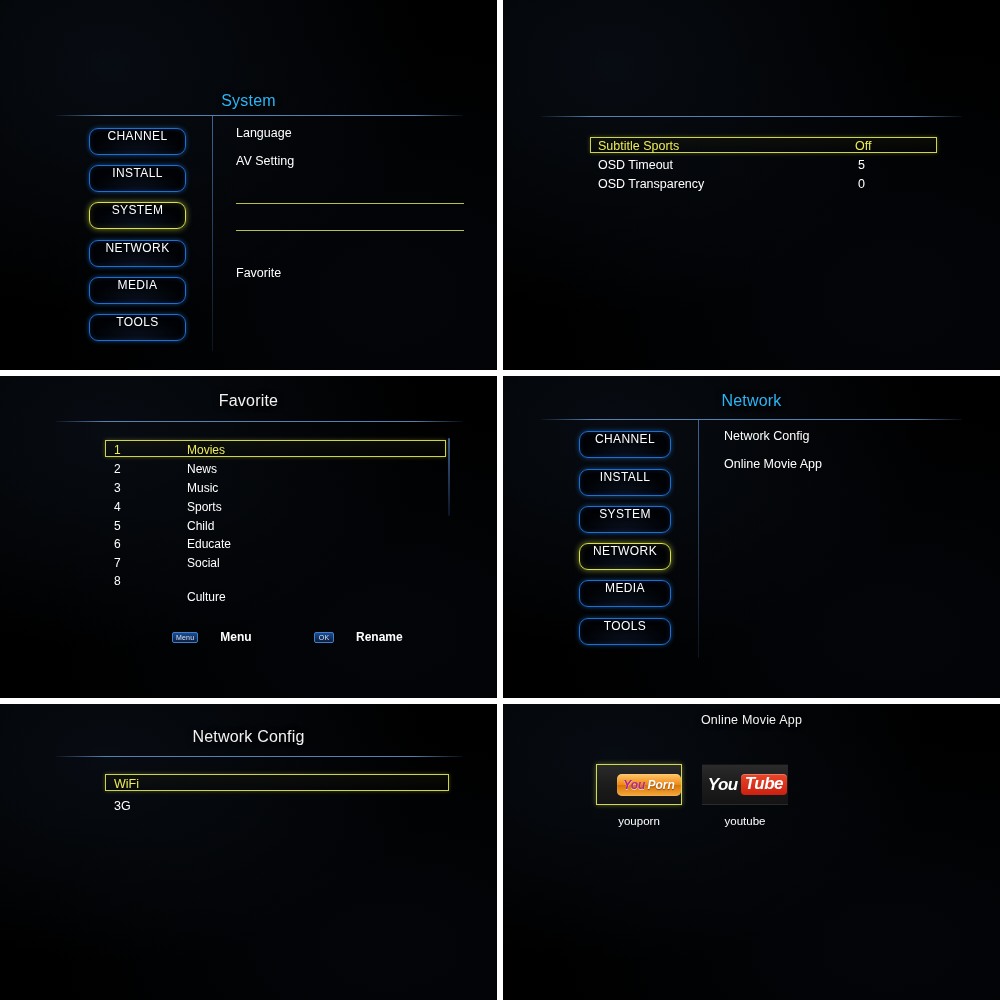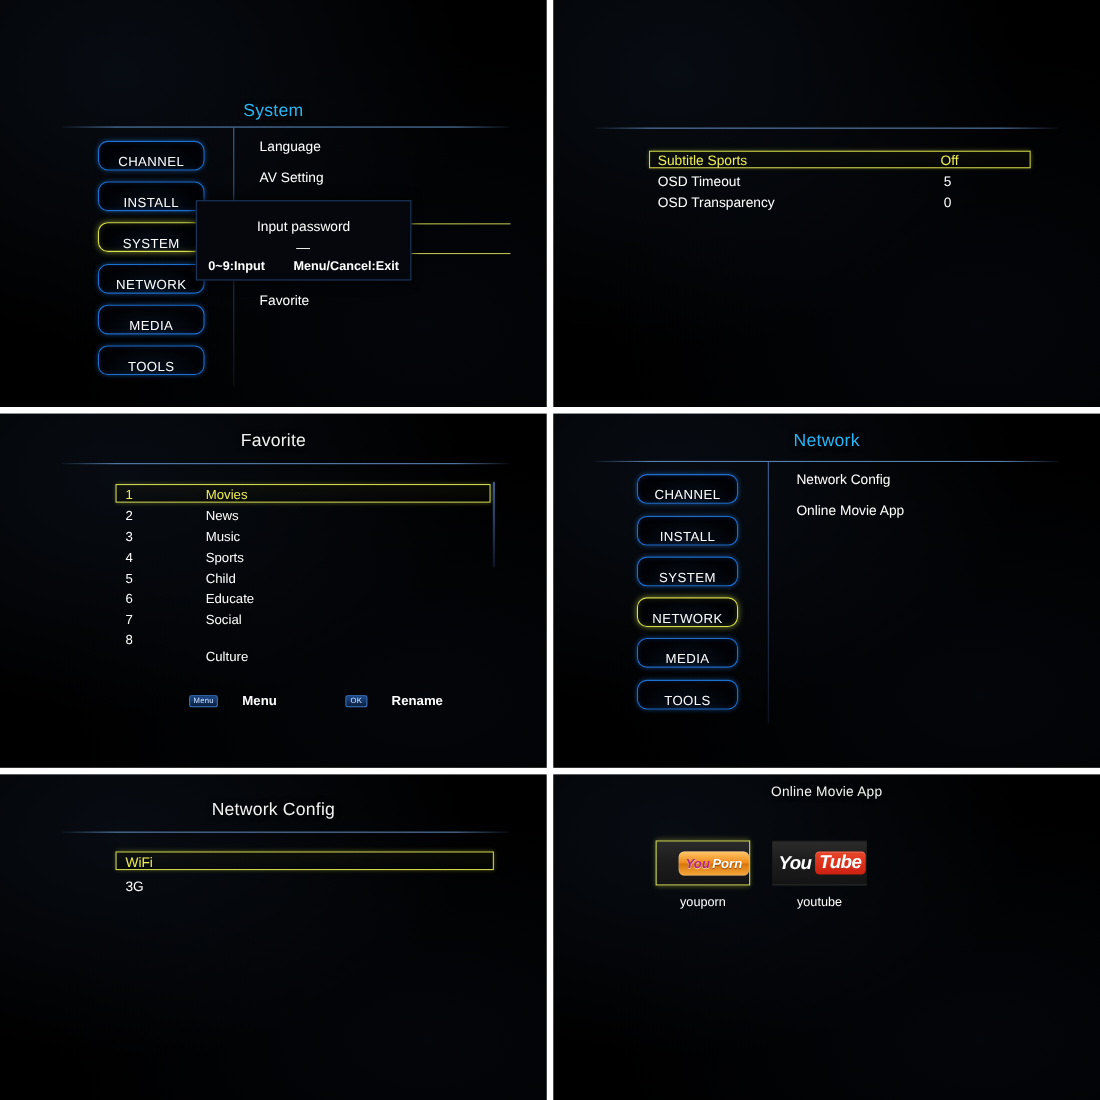--- a/index.html
+++ b/index.html
@@ -72,21 +72,21 @@
   .navbtn {
     position: absolute;
     box-sizing: border-box;
     border: 1px solid #1f6fd0;
     border-radius: 9px;
     background: radial-gradient(ellipse at 50% 120%, #0b1322 0%, #000205 70%);
     color: #ffffff;
     font-size: 12px;
     letter-spacing: 0.4px;
     display: flex;
-    align-items: flex-end;
+    align-items: flex-start;
     justify-content: center;
     box-shadow: 0 0 5px rgba(33,120,220,0.55), inset 0 0 5px rgba(20,70,140,0.35);
   }
   .navbtn.selected {
     border-color: #d8e04a;
     box-shadow: 0 0 6px rgba(210,225,80,0.6), inset 0 0 6px rgba(120,130,30,0.3);
   }
 
   
   .menuitem {
@@ -298,28 +298,20 @@
       </div>
 
       <div class="menuitem" style="left:236px; top:126px;">Language</div>
       <div class="menuitem" style="left:236px; top:154px;">AV Setting</div>
 
       <div style="position:absolute; left:236px; top:203px; width:228px; height:1px; background:#b9bf4c;"></div>
       <div style="position:absolute; left:236px; top:230px; width:228px; height:1px; background:#b9bf4c;"></div>
 
       <div class="menuitem" style="left:236px; top:266px;">Favorite</div>
 
-      <div class="dialog" style="left:178px; top:182px; width:196px; height:73px;">
-        <div class="dlg-title" style="top:16px;">Input password</div>
-        <div class="dlg-dashes" style="top:35px;">—</div>
-        <div class="dlg-hints" style="top:53px;">
-          <span>0~9:Input</span>
-          <span>Menu/Cancel:Exit</span>
-        </div>
-      </div>
 
     </div>
   </div>
 
   <div class="panel">
     <div class="screen">
 
       <div class="rule" style="left:38px; right:38px; top:116px;"></div>
 
       <div class="selrow" style="left:87px; top:137px; width:347px; height:16px;"></div>

